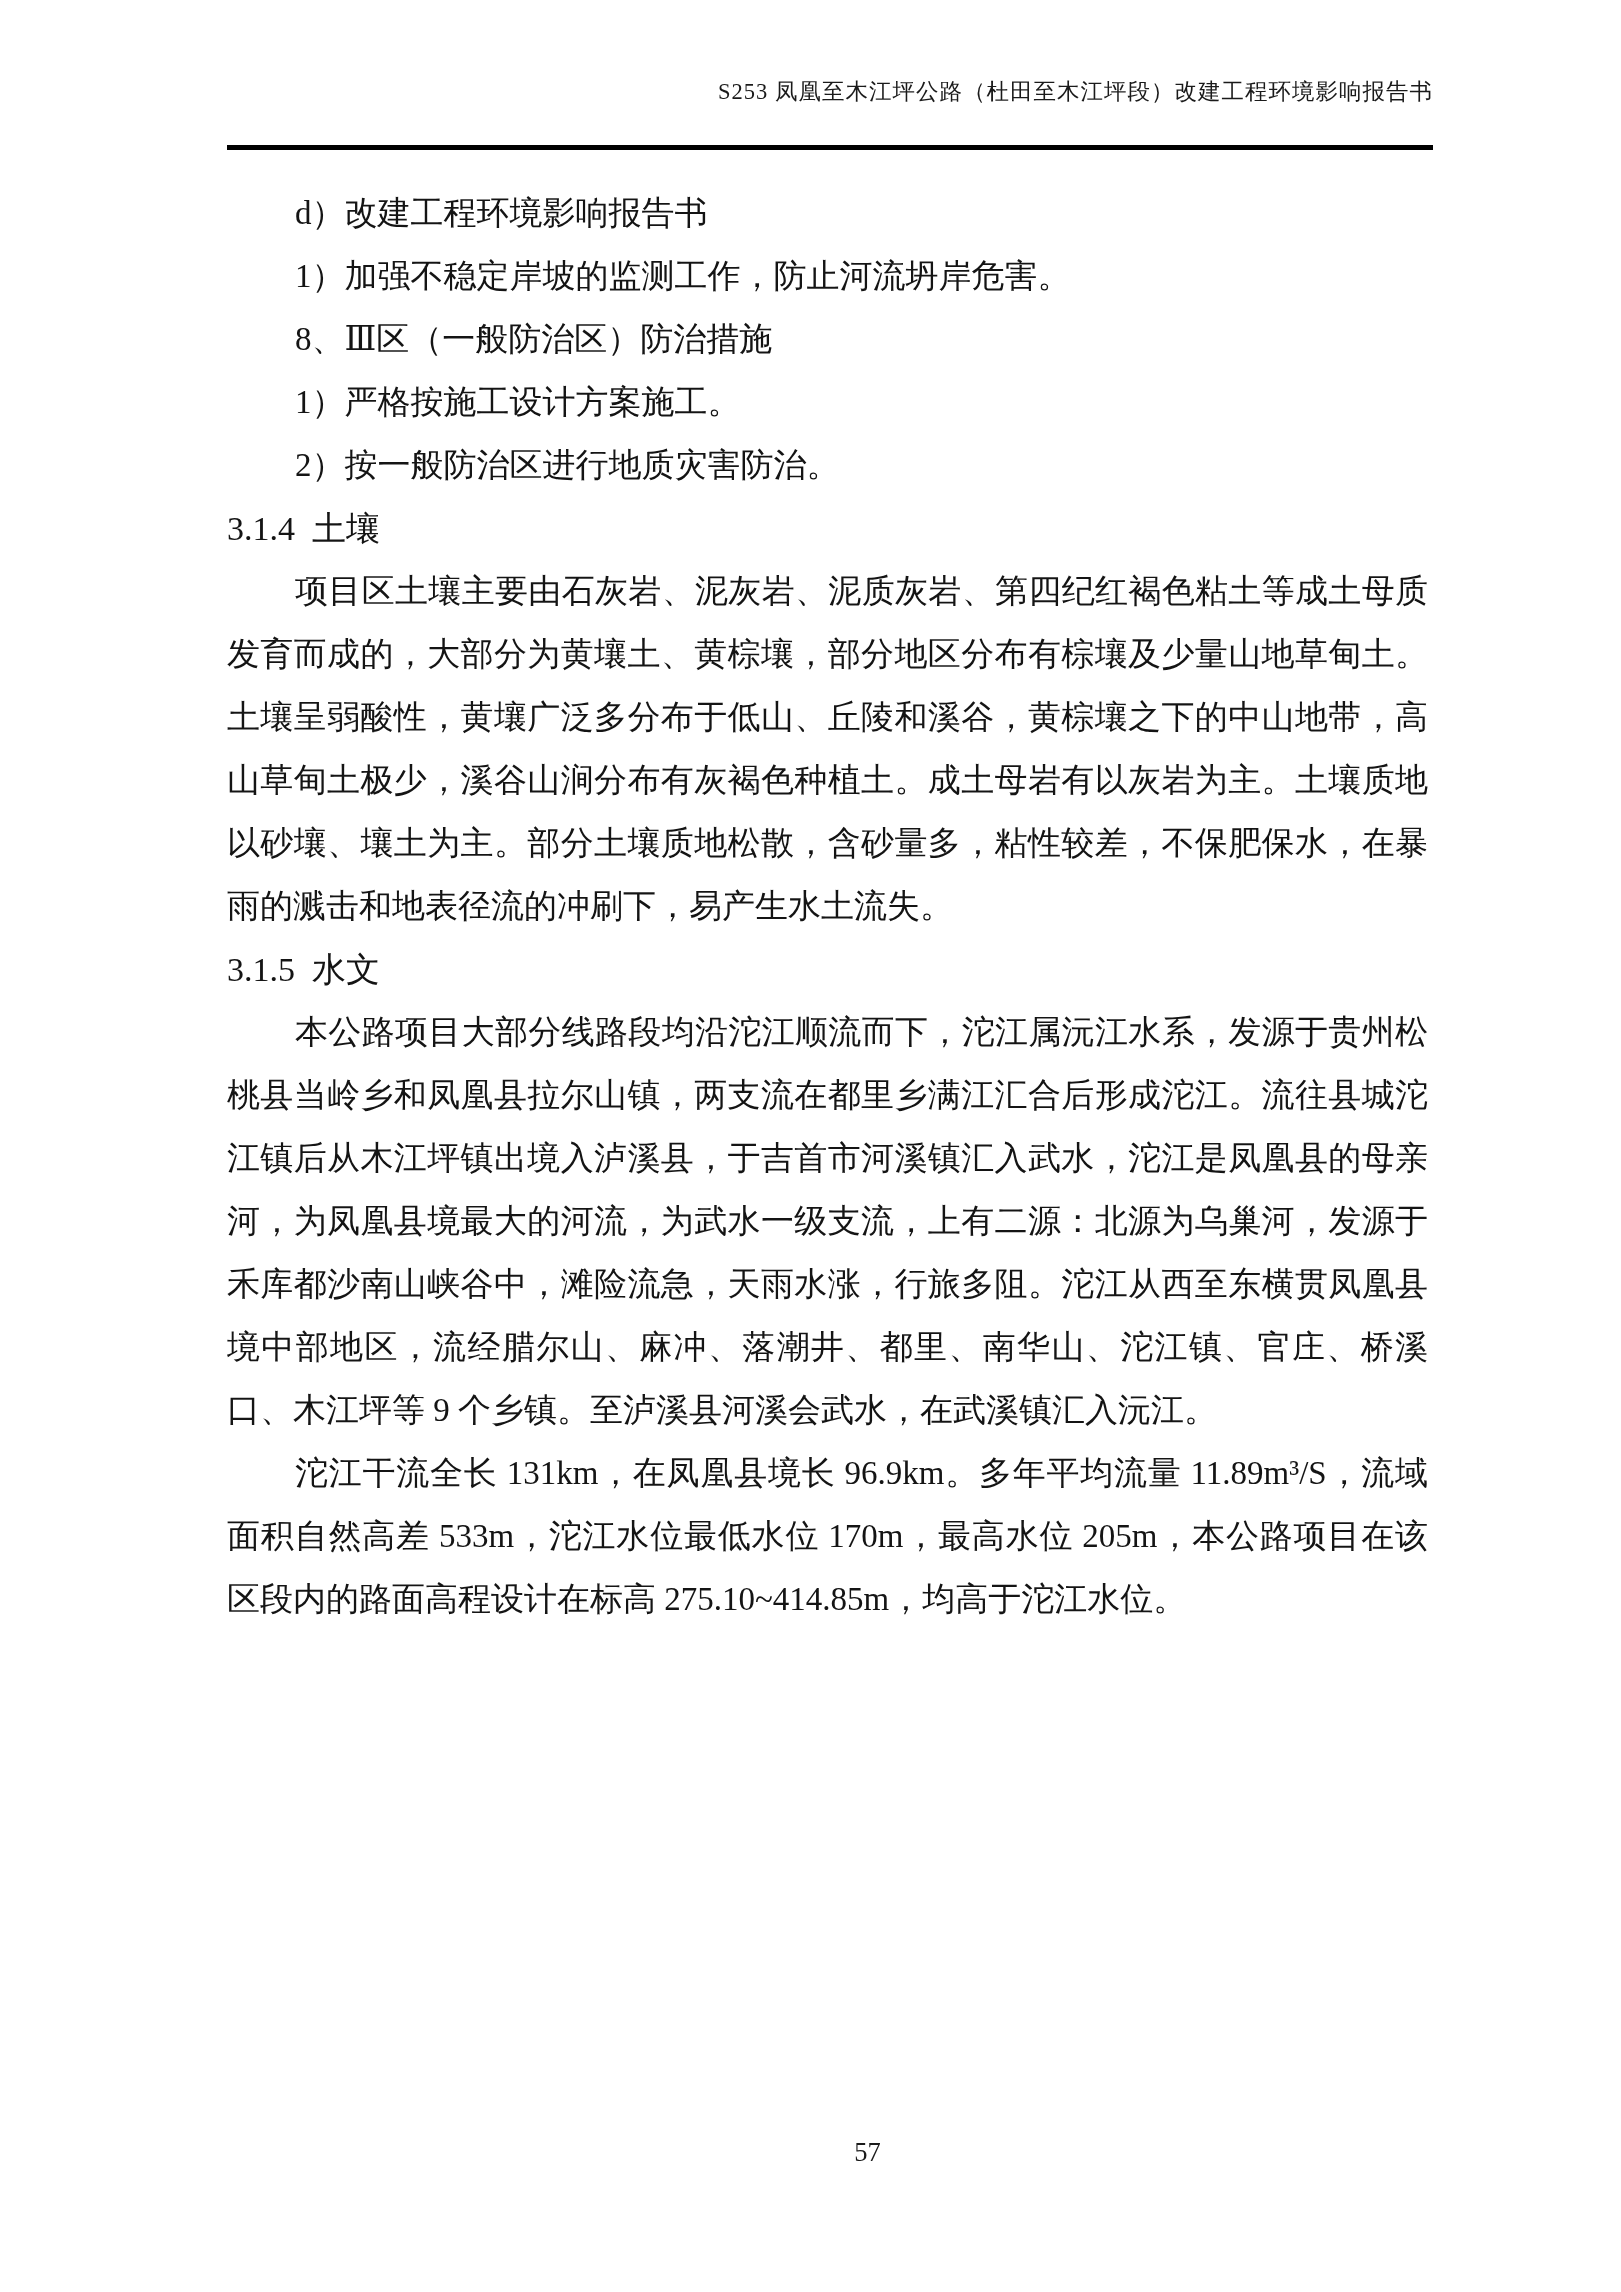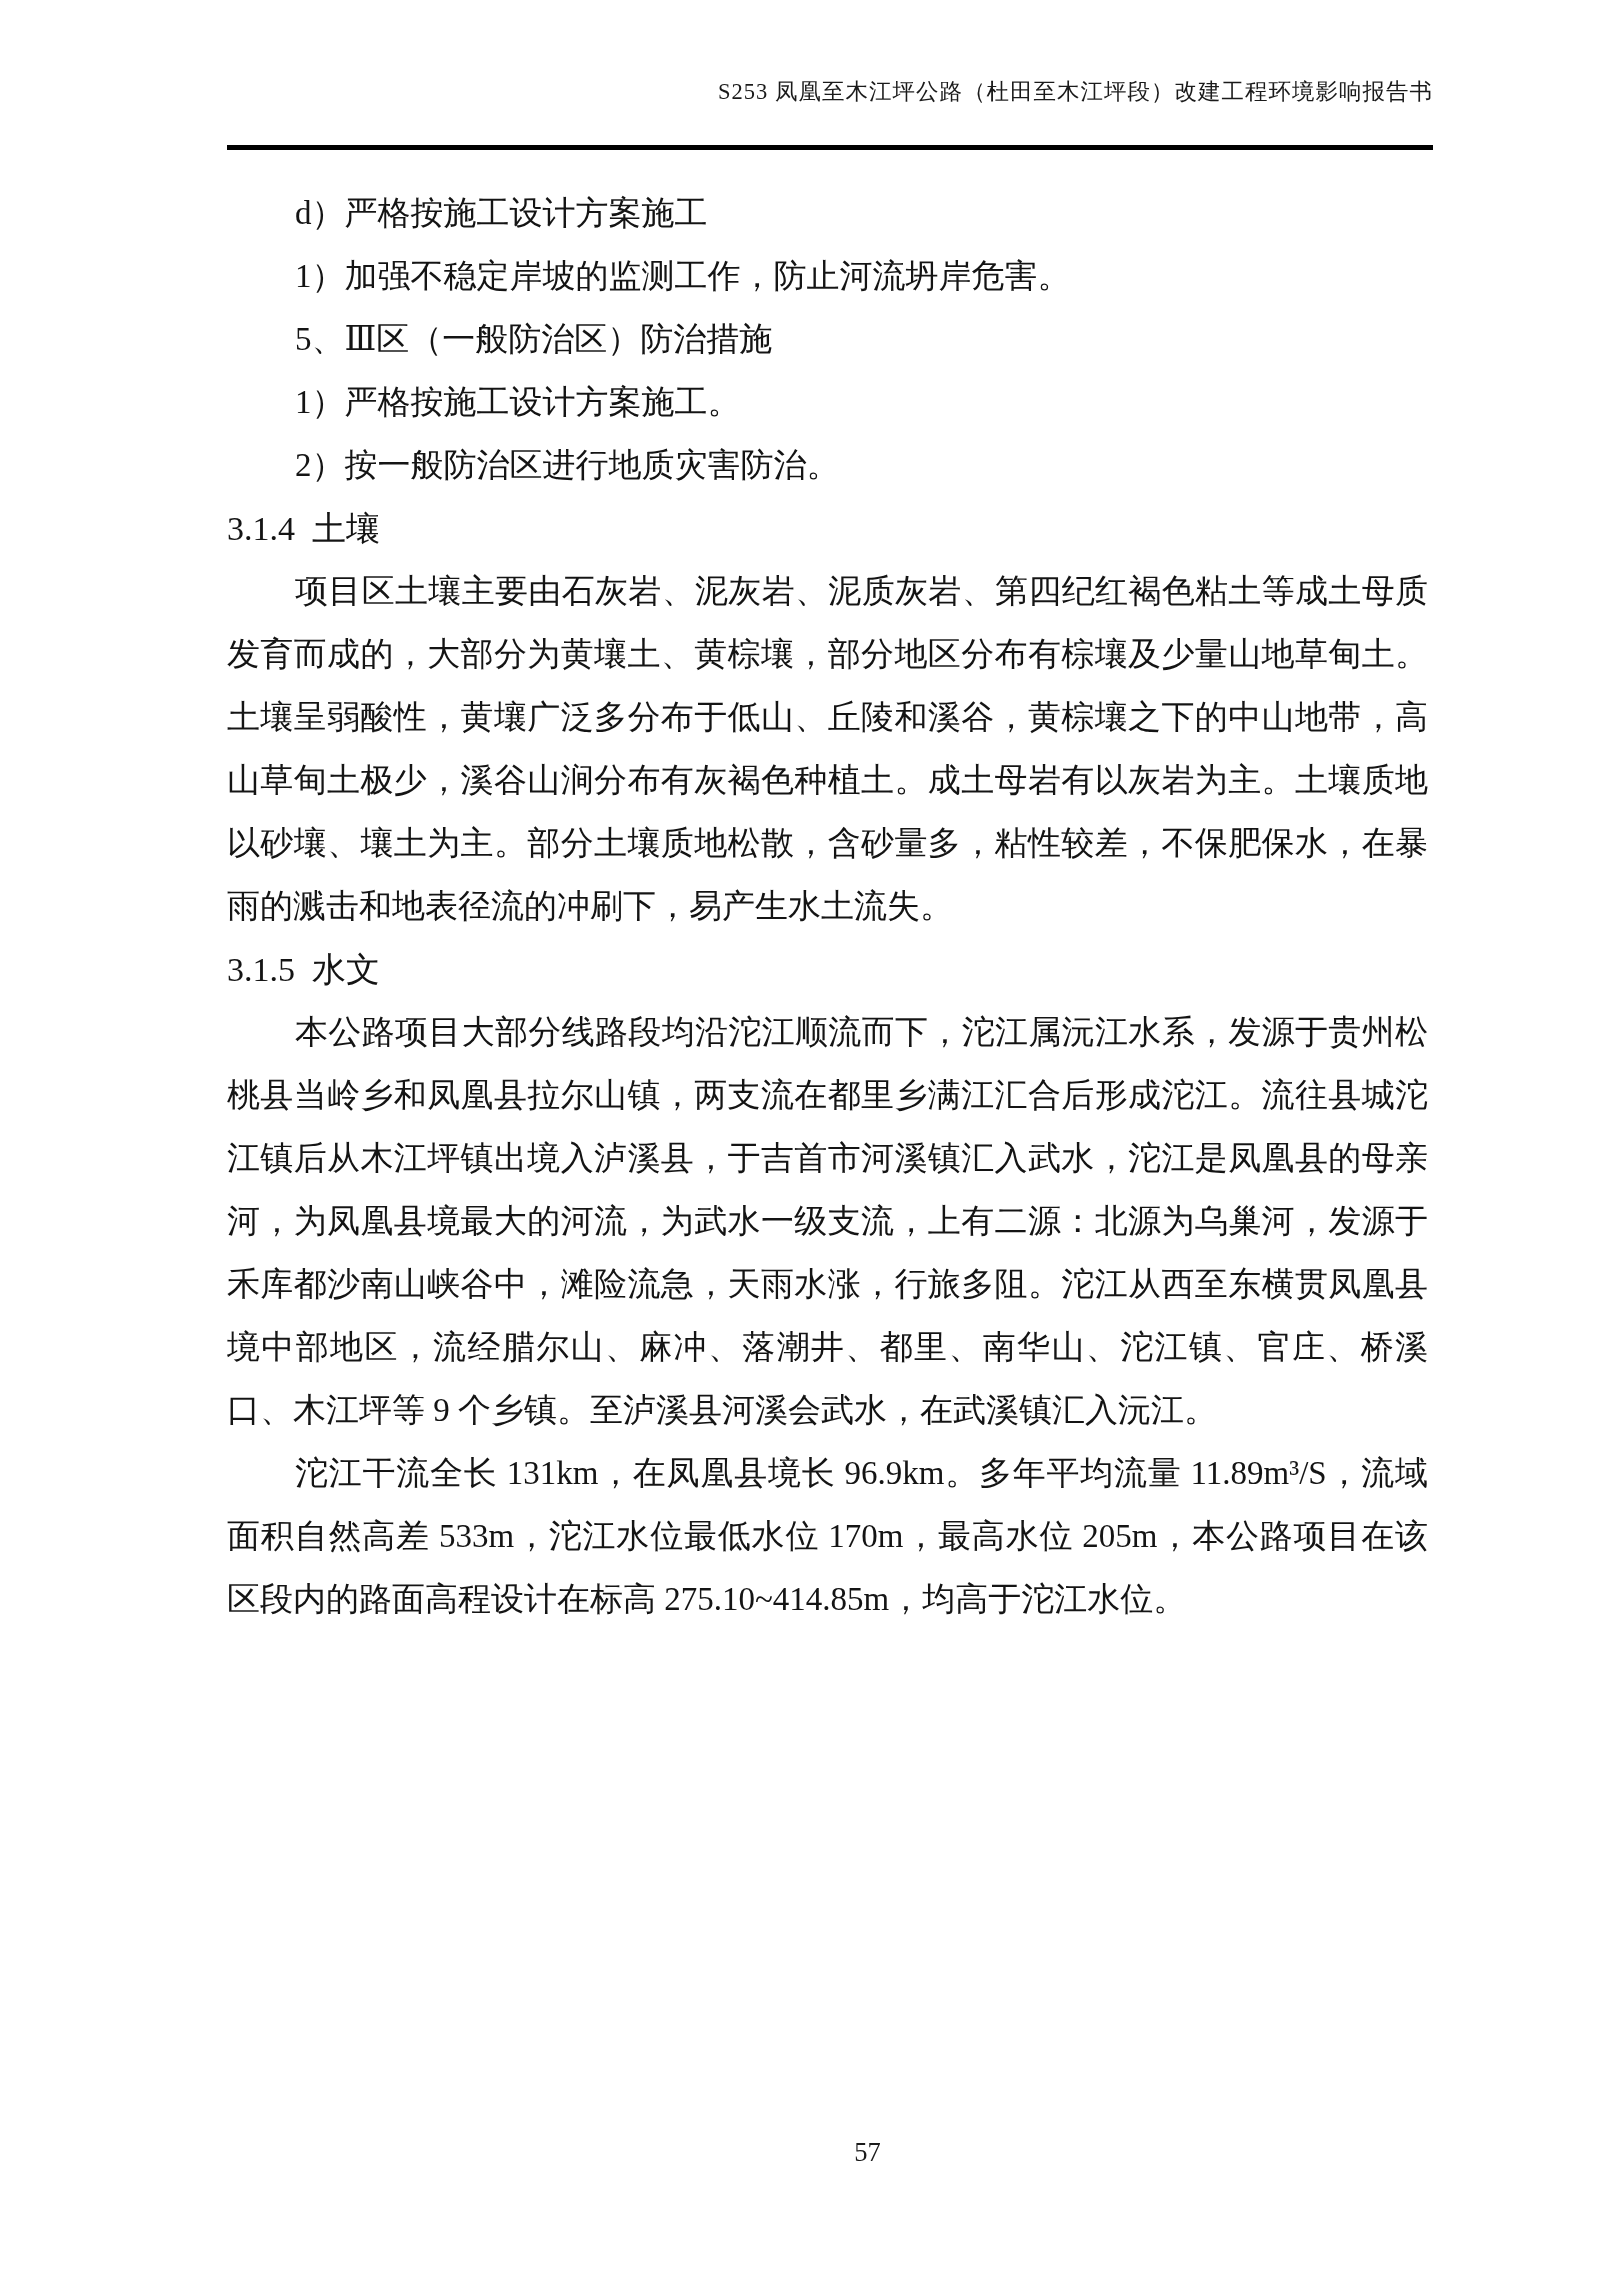--- a/index.html
+++ b/index.html
@@ -63,23 +63,23 @@
 </head>
 <body>
 
 <div class="page">
 
   <div class="running-header">S253 凤凰至木江坪公路（杜田至木江坪段）改建工程环境影响报告书</div>
 
   <div class="header-rule"></div>
 
   <div class="body-area">
-    <div class="block list-item">d）严格按施工设计方案施工</div>
+    <div class="block list-item">d）改建工程环境影响报告书</div>
     <div class="block list-item">1）加强不稳定岸坡的监测工作，防止河流坍岸危害。</div>
-    <div class="block list-item">5、Ⅲ区（一般防治区）防治措施</div>
+    <div class="block list-item">8、Ⅲ区（一般防治区）防治措施</div>
     <div class="block list-item">1）严格按施工设计方案施工。</div>
     <div class="block list-item">2）按一般防治区进行地质灾害防治。</div>
     <div class="block heading">3.1.4&nbsp;&nbsp;土壤</div>
     <div class="block para">项目区土壤主要由石灰岩、泥灰岩、泥质灰岩、第四纪红褐色粘土等成土母质发育而成的，大部分为黄壤土、黄棕壤，部分地区分布有棕壤及少量山地草甸土。土壤呈弱酸性，黄壤广泛多分布于低山、丘陵和溪谷，黄棕壤之下的中山地带，高山草甸土极少，溪谷山涧分布有灰褐色种植土。成土母岩有以灰岩为主。土壤质地以砂壤、壤土为主。部分土壤质地松散，含砂量多，粘性较差，不保肥保水，在暴雨的溅击和地表径流的冲刷下，易产生水土流失。</div>
     <div class="block heading">3.1.5&nbsp;&nbsp;水文</div>
     <div class="block para">本公路项目大部分线路段均沿沱江顺流而下，沱江属沅江水系，发源于贵州松桃县当岭乡和凤凰县拉尔山镇，两支流在都里乡满江汇合后形成沱江。流往县城沱江镇后从木江坪镇出境入泸溪县，于吉首市河溪镇汇入武水，沱江是凤凰县的母亲河，为凤凰县境最大的河流，为武水一级支流，上有二源：北源为乌巢河，发源于禾库都沙南山峡谷中，滩险流急，天雨水涨，行旅多阻。沱江从西至东横贯凤凰县境中部地区，流经腊尔山、麻冲、落潮井、都里、南华山、沱江镇、官庄、桥溪口、木江坪等 9 个乡镇。至泸溪县河溪会武水，在武溪镇汇入沅江。</div>
     <div class="block para">沱江干流全长 131km，在凤凰县境长 96.9km。多年平均流量 11.89m³/S，流域面积自然高差 533m，沱江水位最低水位 170m，最高水位 205m，本公路项目在该区段内的路面高程设计在标高 275.10~414.85m，均高于沱江水位。</div>
   </div>
 
   <div class="page-footer">57</div>

